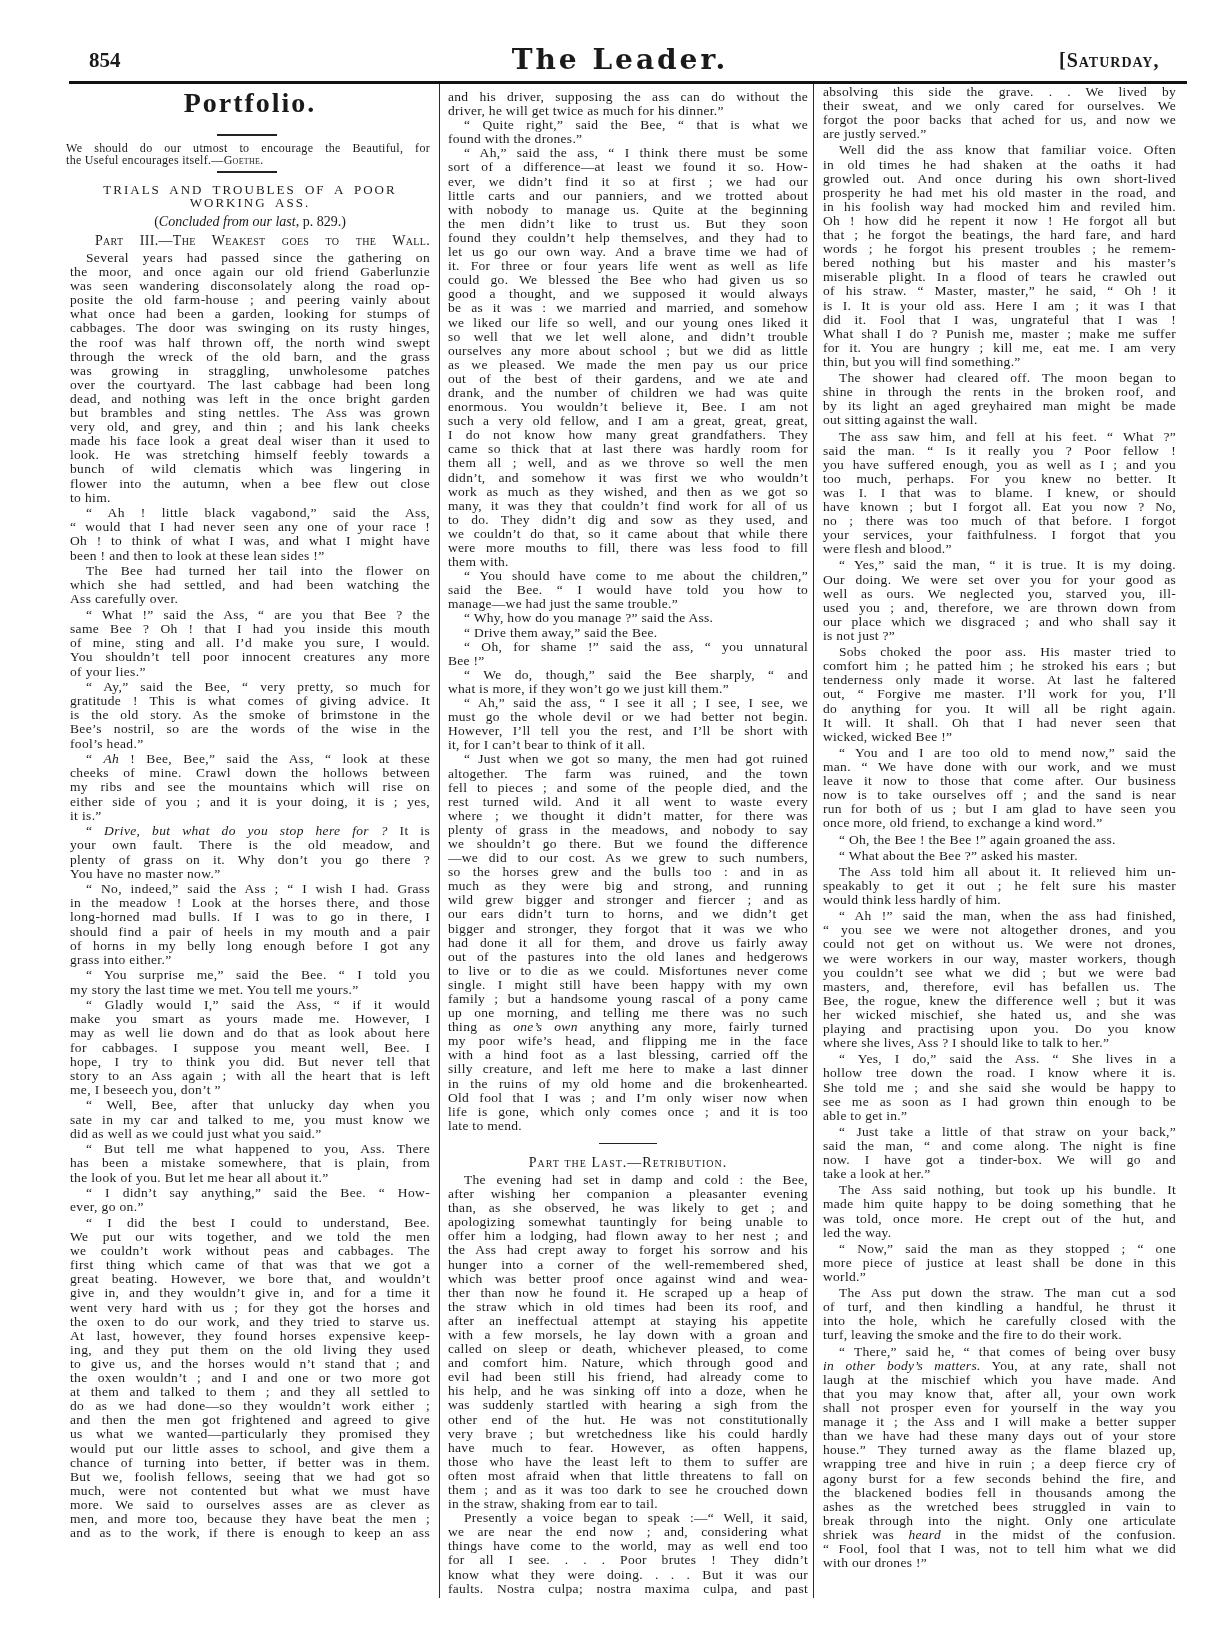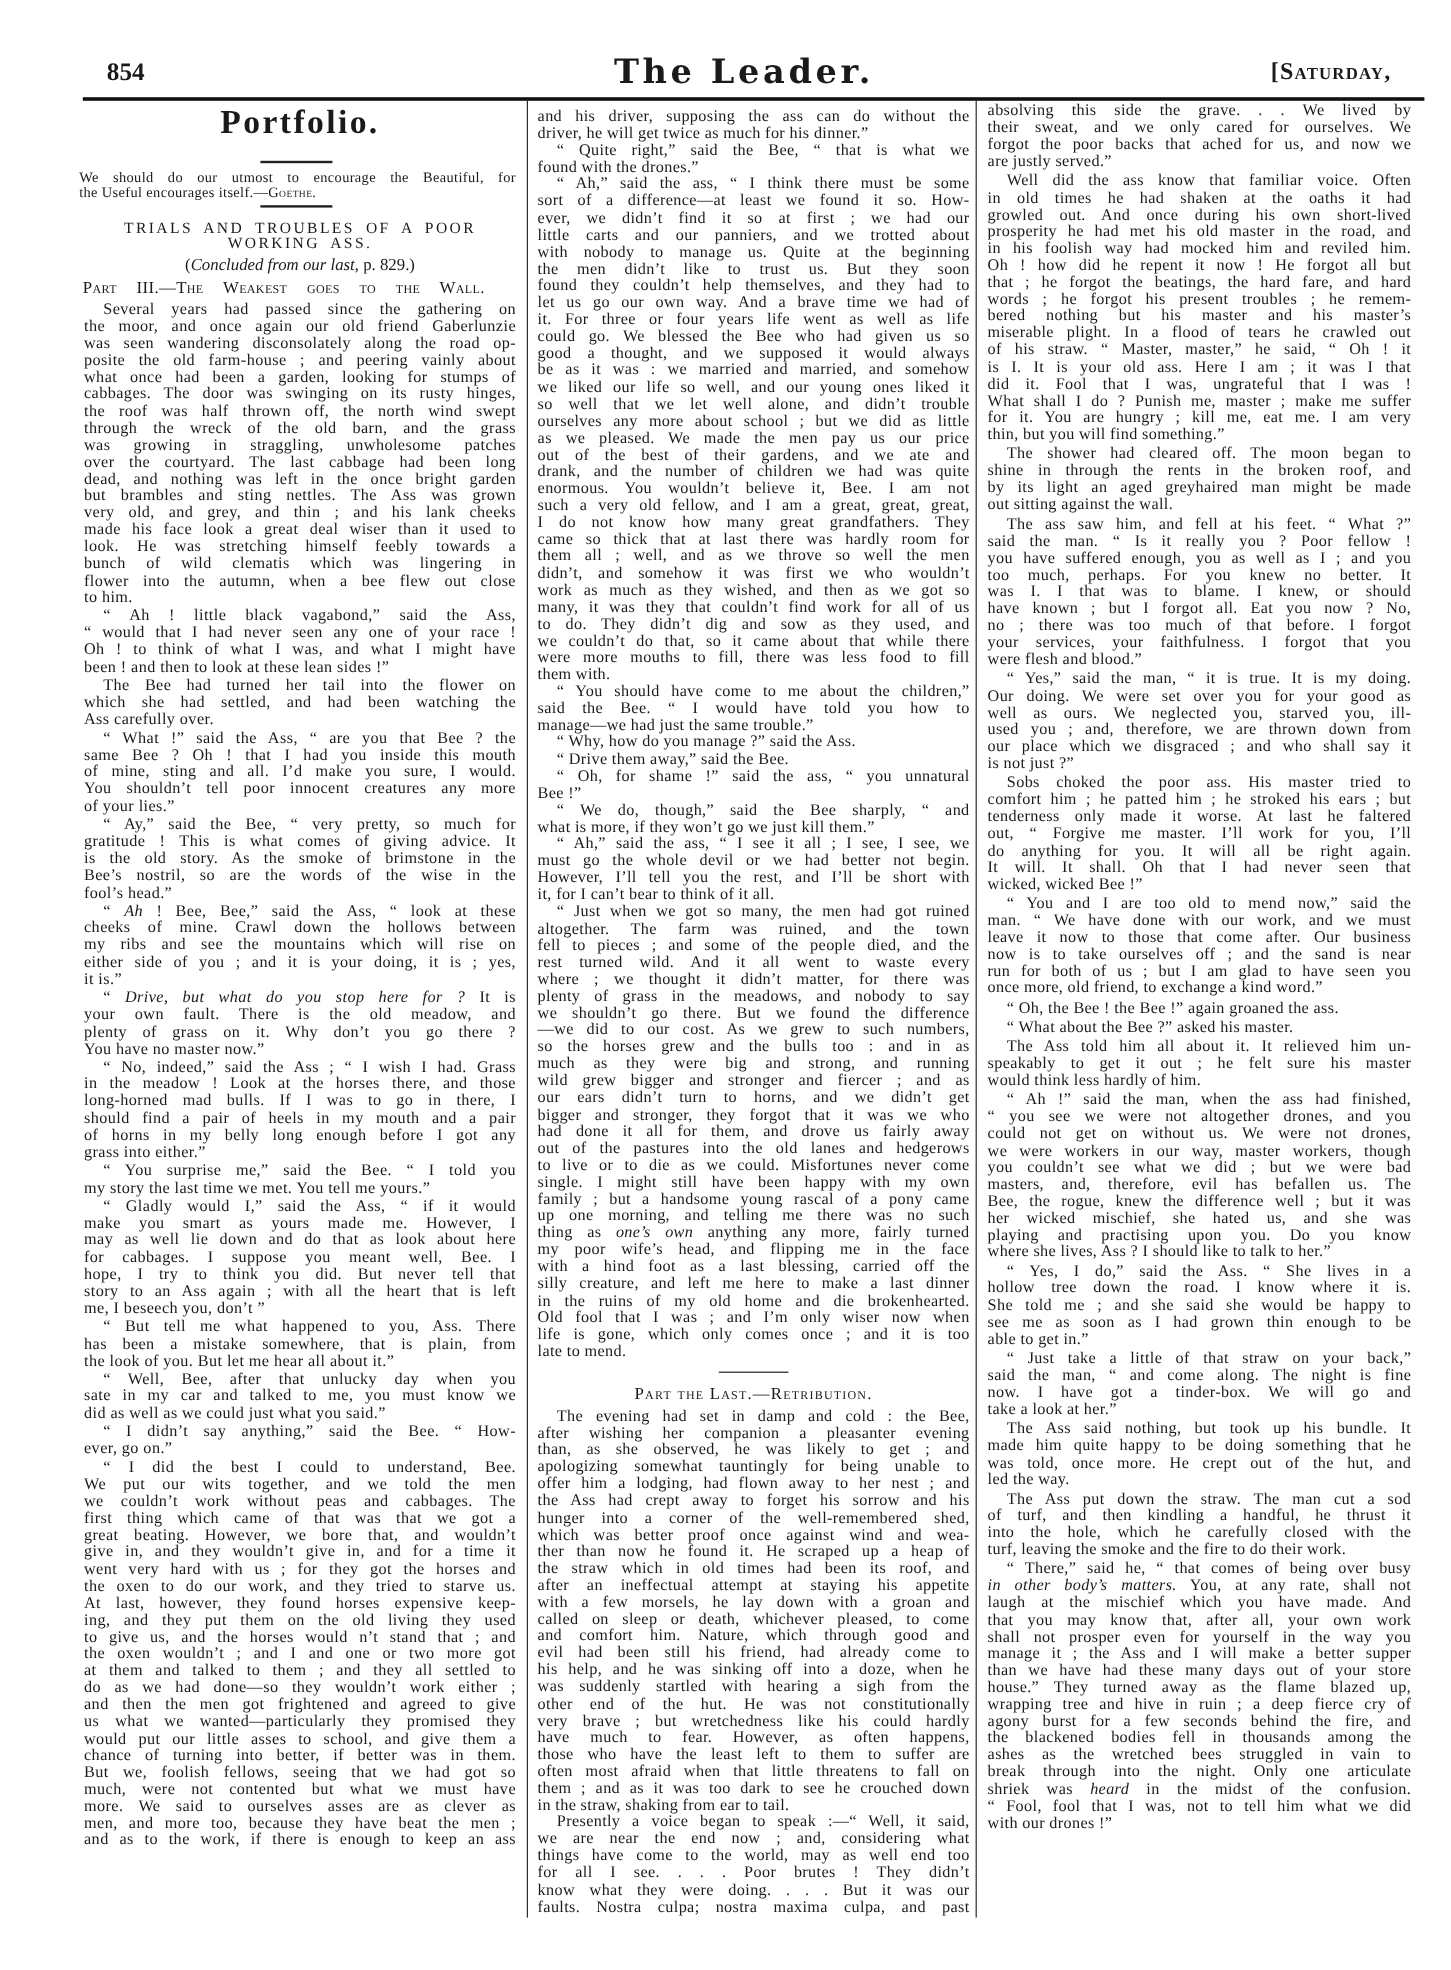--- a/index.html
+++ b/index.html
@@ -37,21 +37,21 @@
   #epigraph .ep-line { height: 12px; white-space: nowrap; text-align: justify; text-align-last: justify; }
   #epigraph .ep-line.last { text-align-last: left; }
   .smallcaps { font-variant: small-caps; }
   #article-title {
     left: 70px; top: 184px; width: 360px; text-align: center; font-size: 13px;
     line-height: 12.5px; letter-spacing: 2px; word-spacing: 4px;
   }
   #article-title div { height: 12.5px; white-space: nowrap; }
   #continuation-note { left: 70px; top: 215px; width: 360px; text-align: center; font-size: 14px; line-height: 14px; white-space: nowrap; }
   #part-heading {
-    left: 69px; top: 234px; width: 335px; font-size: 14px; line-height: 14px; height: 14px;
+    left: 95px; top: 234px; width: 335px; font-size: 14px; line-height: 14px; height: 14px;
     font-variant: small-caps; text-align: justify; text-align-last: justify; white-space: nowrap; letter-spacing: 0.3px;
   }
 
   
   .col { position: absolute; font-size: 13.5px; }
   #col-1 { left: 70px; top: 251px; width: 360px; letter-spacing: 0.35px; }
   #col-2 { left: 448px; top: 90px; width: 360px; letter-spacing: 0.3px; }
   #col-3 { left: 823px; top: 85px; width: 353px; letter-spacing: 0.3px; }
   .line {
     height: 14.1px; line-height: 14.1px; white-space: nowrap;
@@ -167,28 +167,28 @@
     <div class="para indent">
       <div class="line">“ Gladly would I,” said the Ass, “ if it would</div>
       <div class="line">make you smart as yours made me. However, I</div>
       <div class="line">may as well lie down and do that as look about here</div>
       <div class="line">for cabbages. I suppose you meant well, Bee. I</div>
       <div class="line">hope, I try to think you did. But never tell that</div>
       <div class="line">story to an Ass again ; with all the heart that is left</div>
       <div class="line last">me, I beseech you, don’t ”</div>
     </div>
     <div class="para indent">
+      <div class="line">“ Well, Bee, after that unlucky day when you</div>
+      <div class="line">sate in my car and talked to me, you must know we</div>
+      <div class="line last">did as well as we could just what you said.”</div>
+    </div>
+    <div class="para indent">
       <div class="line">“ But tell me what happened to you, Ass. There</div>
       <div class="line">has been a mistake somewhere, that is plain, from</div>
       <div class="line last">the look of you. But let me hear all about it.”</div>
-    </div>
-    <div class="para indent">
-      <div class="line">“ Well, Bee, after that unlucky day when you</div>
-      <div class="line">sate in my car and talked to me, you must know we</div>
-      <div class="line last">did as well as we could just what you said.”</div>
     </div>
     <div class="para indent">
       <div class="line">“ I didn’t say anything,” said the Bee. “ How-</div>
       <div class="line last">ever, go on.”</div>
     </div>
     <div class="para indent">
       <div class="line">“ I did the best I could to understand, Bee.</div>
       <div class="line">We put our wits together, and we told the men</div>
       <div class="line">we couldn’t work without peas and cabbages. The</div>
       <div class="line">first thing which came of that was that we got a</div>
@@ -448,20 +448,25 @@
       <div class="line">now. I have got a tinder-box. We will go and</div>
       <div class="line last">take a look at her.”</div>
     </div>
     <div class="para indent">
       <div class="line">The Ass said nothing, but took up his bundle. It</div>
       <div class="line">made him quite happy to be doing something that he</div>
       <div class="line">was told, once more. He crept out of the hut, and</div>
       <div class="line last">led the way.</div>
     </div>
     <div class="para indent">
+      <div class="line">“ Now,” said the man as they stopped ; “ one</div>
+      <div class="line">more piece of justice at least shall be done in this</div>
+      <div class="line last">world.”</div>
+    </div>
+    <div class="para indent">
       <div class="line">The Ass put down the straw. The man cut a sod</div>
       <div class="line">of turf, and then kindling a handful, he thrust it</div>
       <div class="line">into the hole, which he carefully closed with the</div>
       <div class="line last">turf, leaving the smoke and the fire to do their work.</div>
     </div>
     <div class="para indent">
       <div class="line">“ There,” said he, “ that comes of being over busy</div>
       <div class="line"><i>in other body’s matters.</i> You, at any rate, shall not</div>
       <div class="line">laugh at the mischief which you have made. And</div>
       <div class="line">that you may know that, after all, your own work</div>

